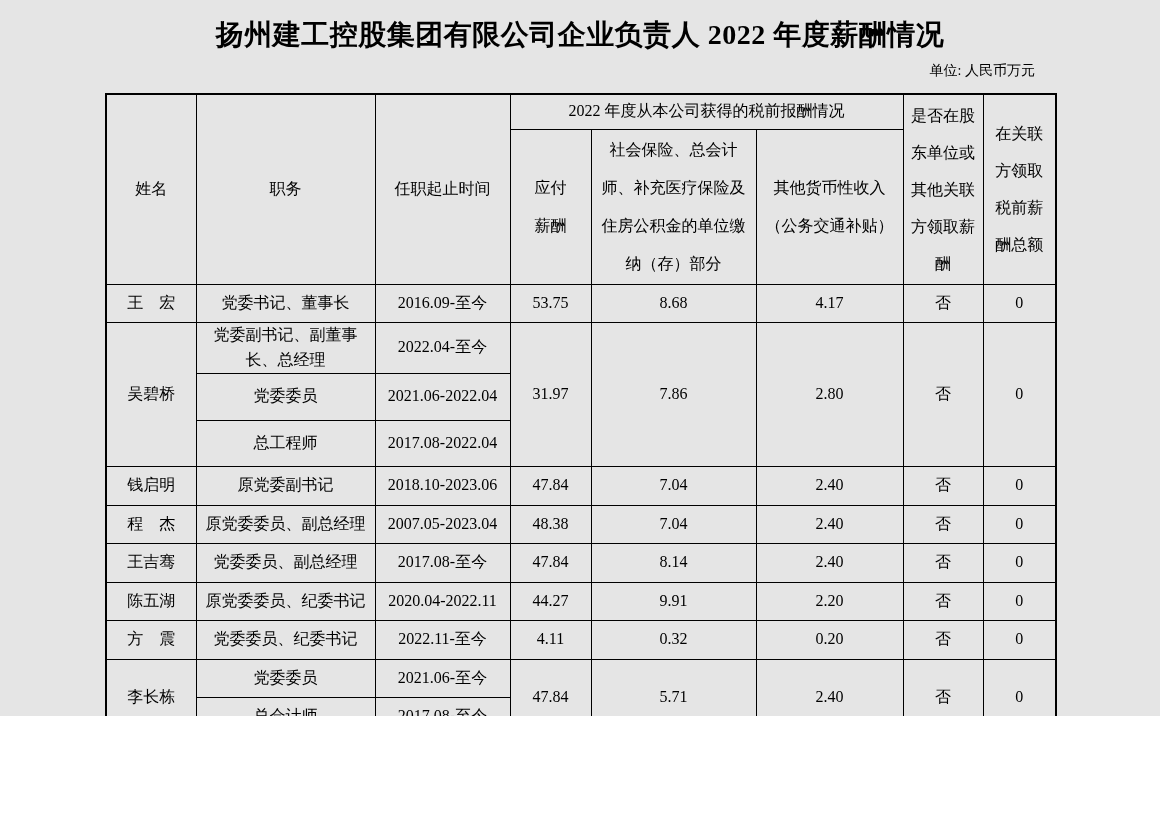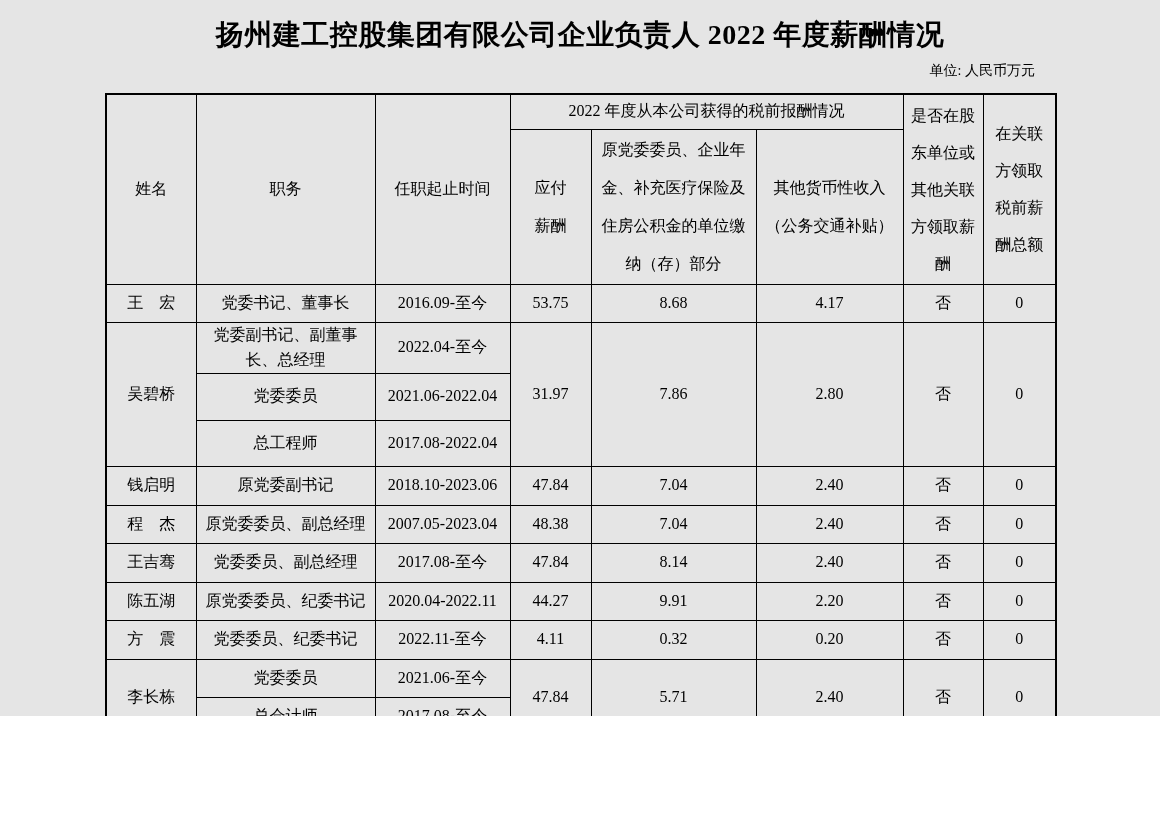--- a/index.html
+++ b/index.html
@@ -81,21 +81,21 @@
         <tr class="h-hdr1">
       <td rowspan="2">姓名</td>
       <td rowspan="2">职务</td>
       <td rowspan="2">任职起止时间</td>
       <td colspan="3">2022 年度从本公司获得的税前报酬情况</td>
       <td rowspan="2"><span class="wrap w-rel">是否在股东单位或其他关联方领取薪酬</span></td>
       <td rowspan="2"><span class="wrap w-tot">在关联方领取税前薪酬总额</span></td>
     </tr>
     <tr class="h-hdr2">
       <td><span class="wrap w-pay">应付薪酬</span></td>
-      <td><span class="wrap w-soc">原党委委员、企业年金、补充医疗保险及住房公积金的单位缴纳（存）部分</span></td>
+      <td><span class="wrap w-soc">社会保险、总会计师、补充医疗保险及住房公积金的单位缴纳（存）部分</span></td>
       <td><span class="wrap w-oth">其他货币性收入（公务交通补贴）</span></td>
     </tr>
 
     <tr class="r38">
       <td>王　宏</td>
       <td>党委书记、董事长</td>
       <td>2016.09-至今</td>
       <td>53.75</td>
       <td>8.68</td>
       <td>4.17</td>

